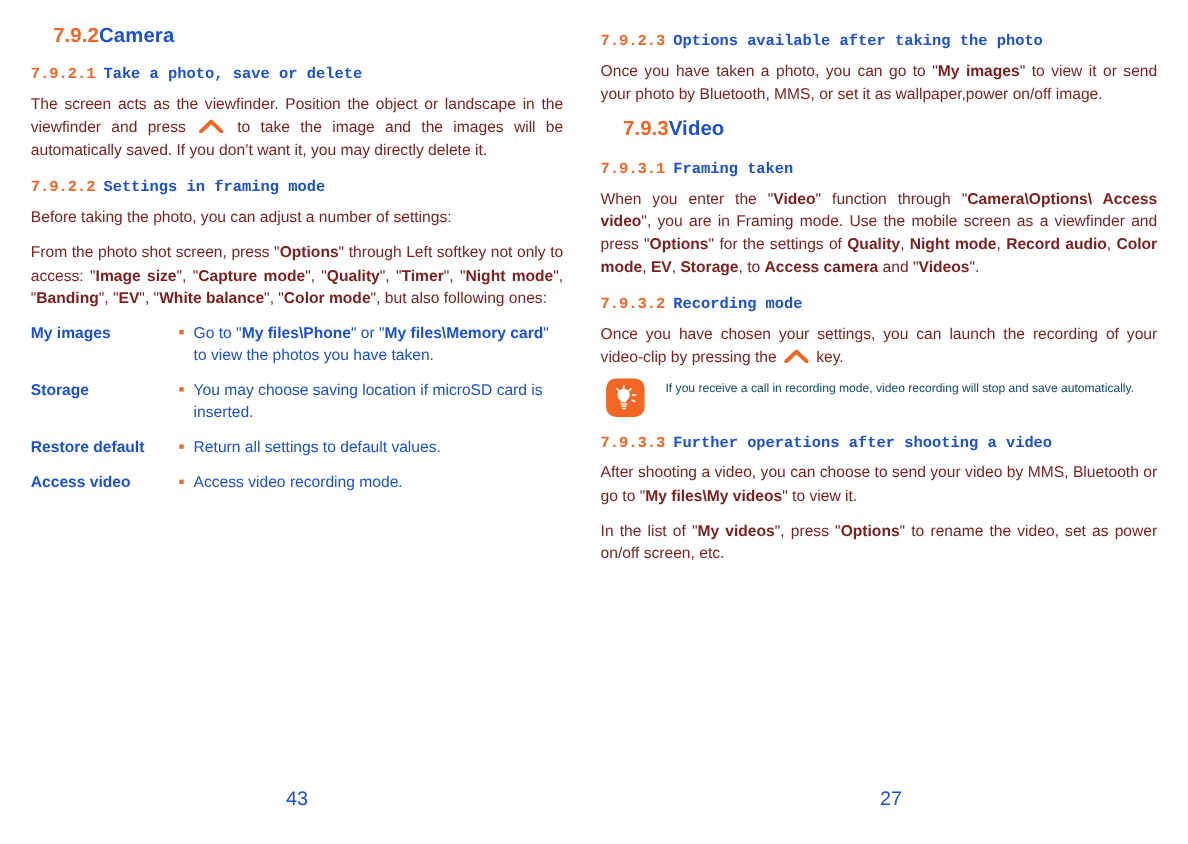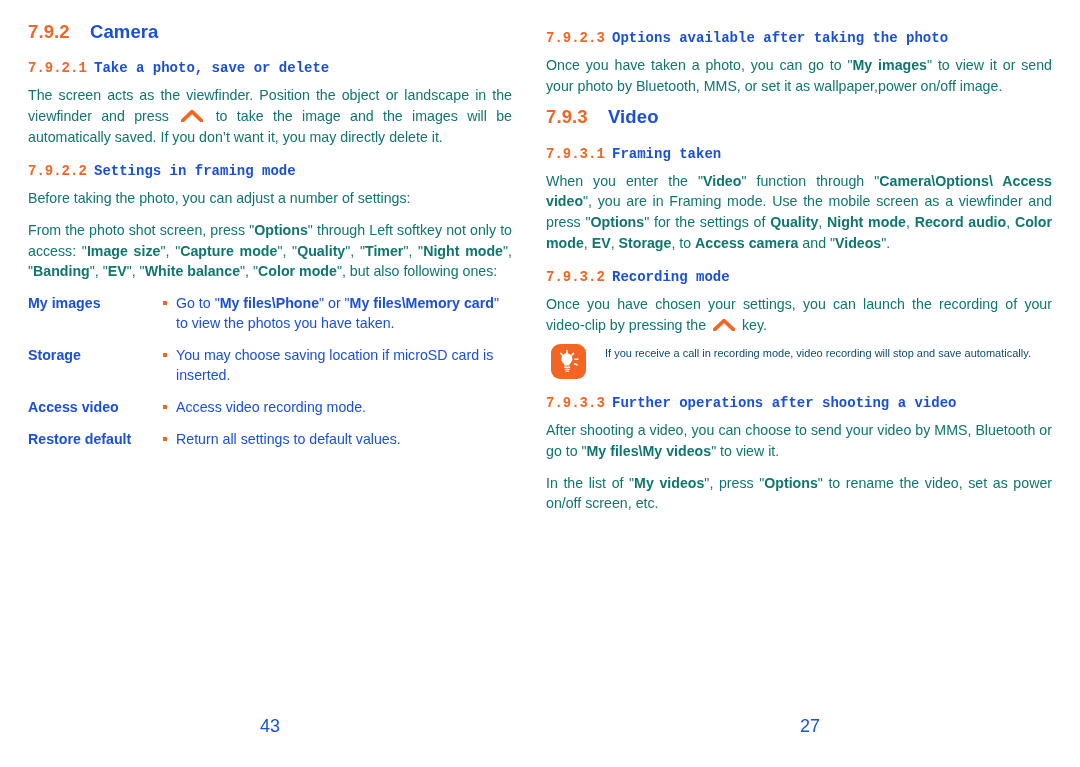--- a/index.html
+++ b/index.html
@@ -37,40 +37,41 @@
     margin: 8px 0 18px 0;
     font-size: 18.5px;
     font-weight: bold;
     letter-spacing: 0.1px;
     line-height: 1.1;
   }
   h2.sec .num {
     color: #f26522;
     display: inline-block;
     width: 62px;
+    text-align: right;
   }
   h2.sec .ttl { color: #1a4fd8; }
 
   h3.sub {
     margin: 16px 0 9px 0;
     font-size: 14px;
     font-weight: bold;
     line-height: 1.15;
     font-family: Liberation Mono, monospace;
   }
   h3.sub .num {
     color: #f26522;
     display: inline-block;
     width: 66px;
   }
   h3.sub .ttl { color: #1a4fd8; }
 
   
   p.body {
-    color: #0f766e;
+    color: #7f1d1d;
     font-size: 14.2px;
     line-height: 20.6px;
     margin: 0 0 11px 0;
     text-align: justify;
     text-justify: inter-word;
   }
   p.body.last { margin-bottom: 4px; }
   b { font-weight: bold; }
 
   
@@ -191,28 +192,28 @@
           <td class="term">My images</td>
           <td class="bul"><span></span></td>
           <td class="desc"><span>Go to "</span><b>My files\Phone</b><span>" or "</span><b>My files\Memory card</b><span>" to view the photos you have taken.</span></td>
         </tr>
         <tr>
           <td class="term">Storage</td>
           <td class="bul"><span></span></td>
           <td class="desc"><span>You may choose saving location if microSD card is inserted.</span></td>
         </tr>
         <tr>
+          <td class="term">Restore default</td>
+          <td class="bul"><span></span></td>
+          <td class="desc"><span>Return all settings to default values.</span></td>
+        </tr>
+        <tr>
           <td class="term">Access video</td>
           <td class="bul"><span></span></td>
           <td class="desc"><span>Access video recording mode.</span></td>
-        </tr>
-        <tr>
-          <td class="term">Restore default</td>
-          <td class="bul"><span></span></td>
-          <td class="desc"><span>Return all settings to default values.</span></td>
         </tr>
       </tbody>
     </table>
 
     <div class="folio">43</div>
   </div>
 
   <div class="column right">
 
     <h3 class="sub">

